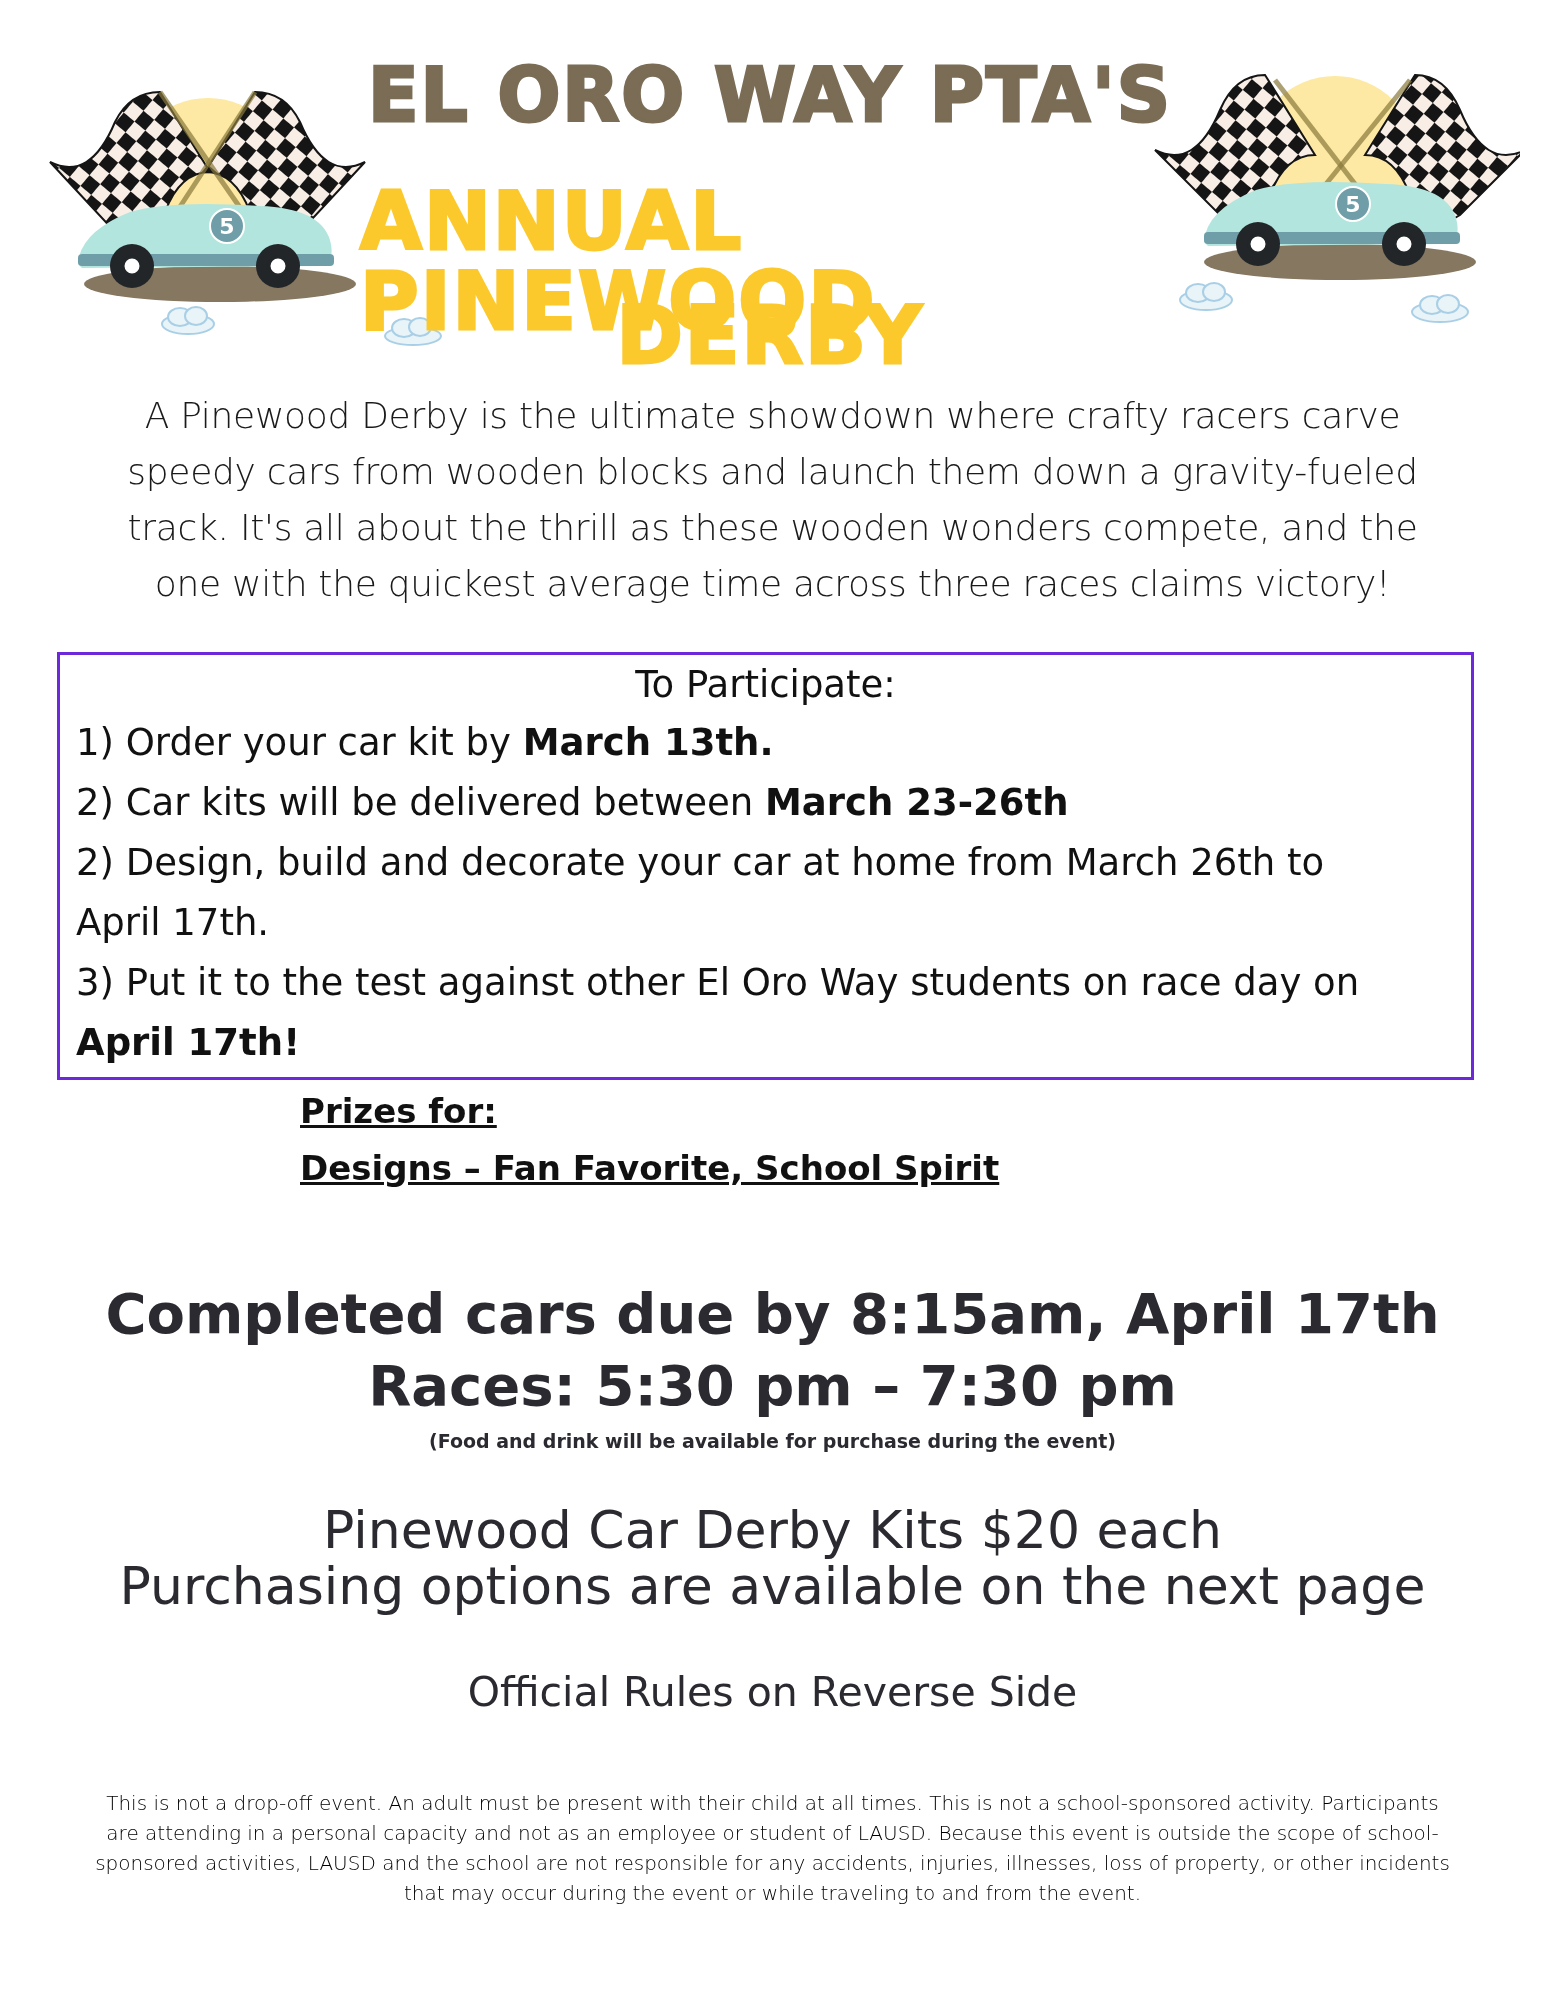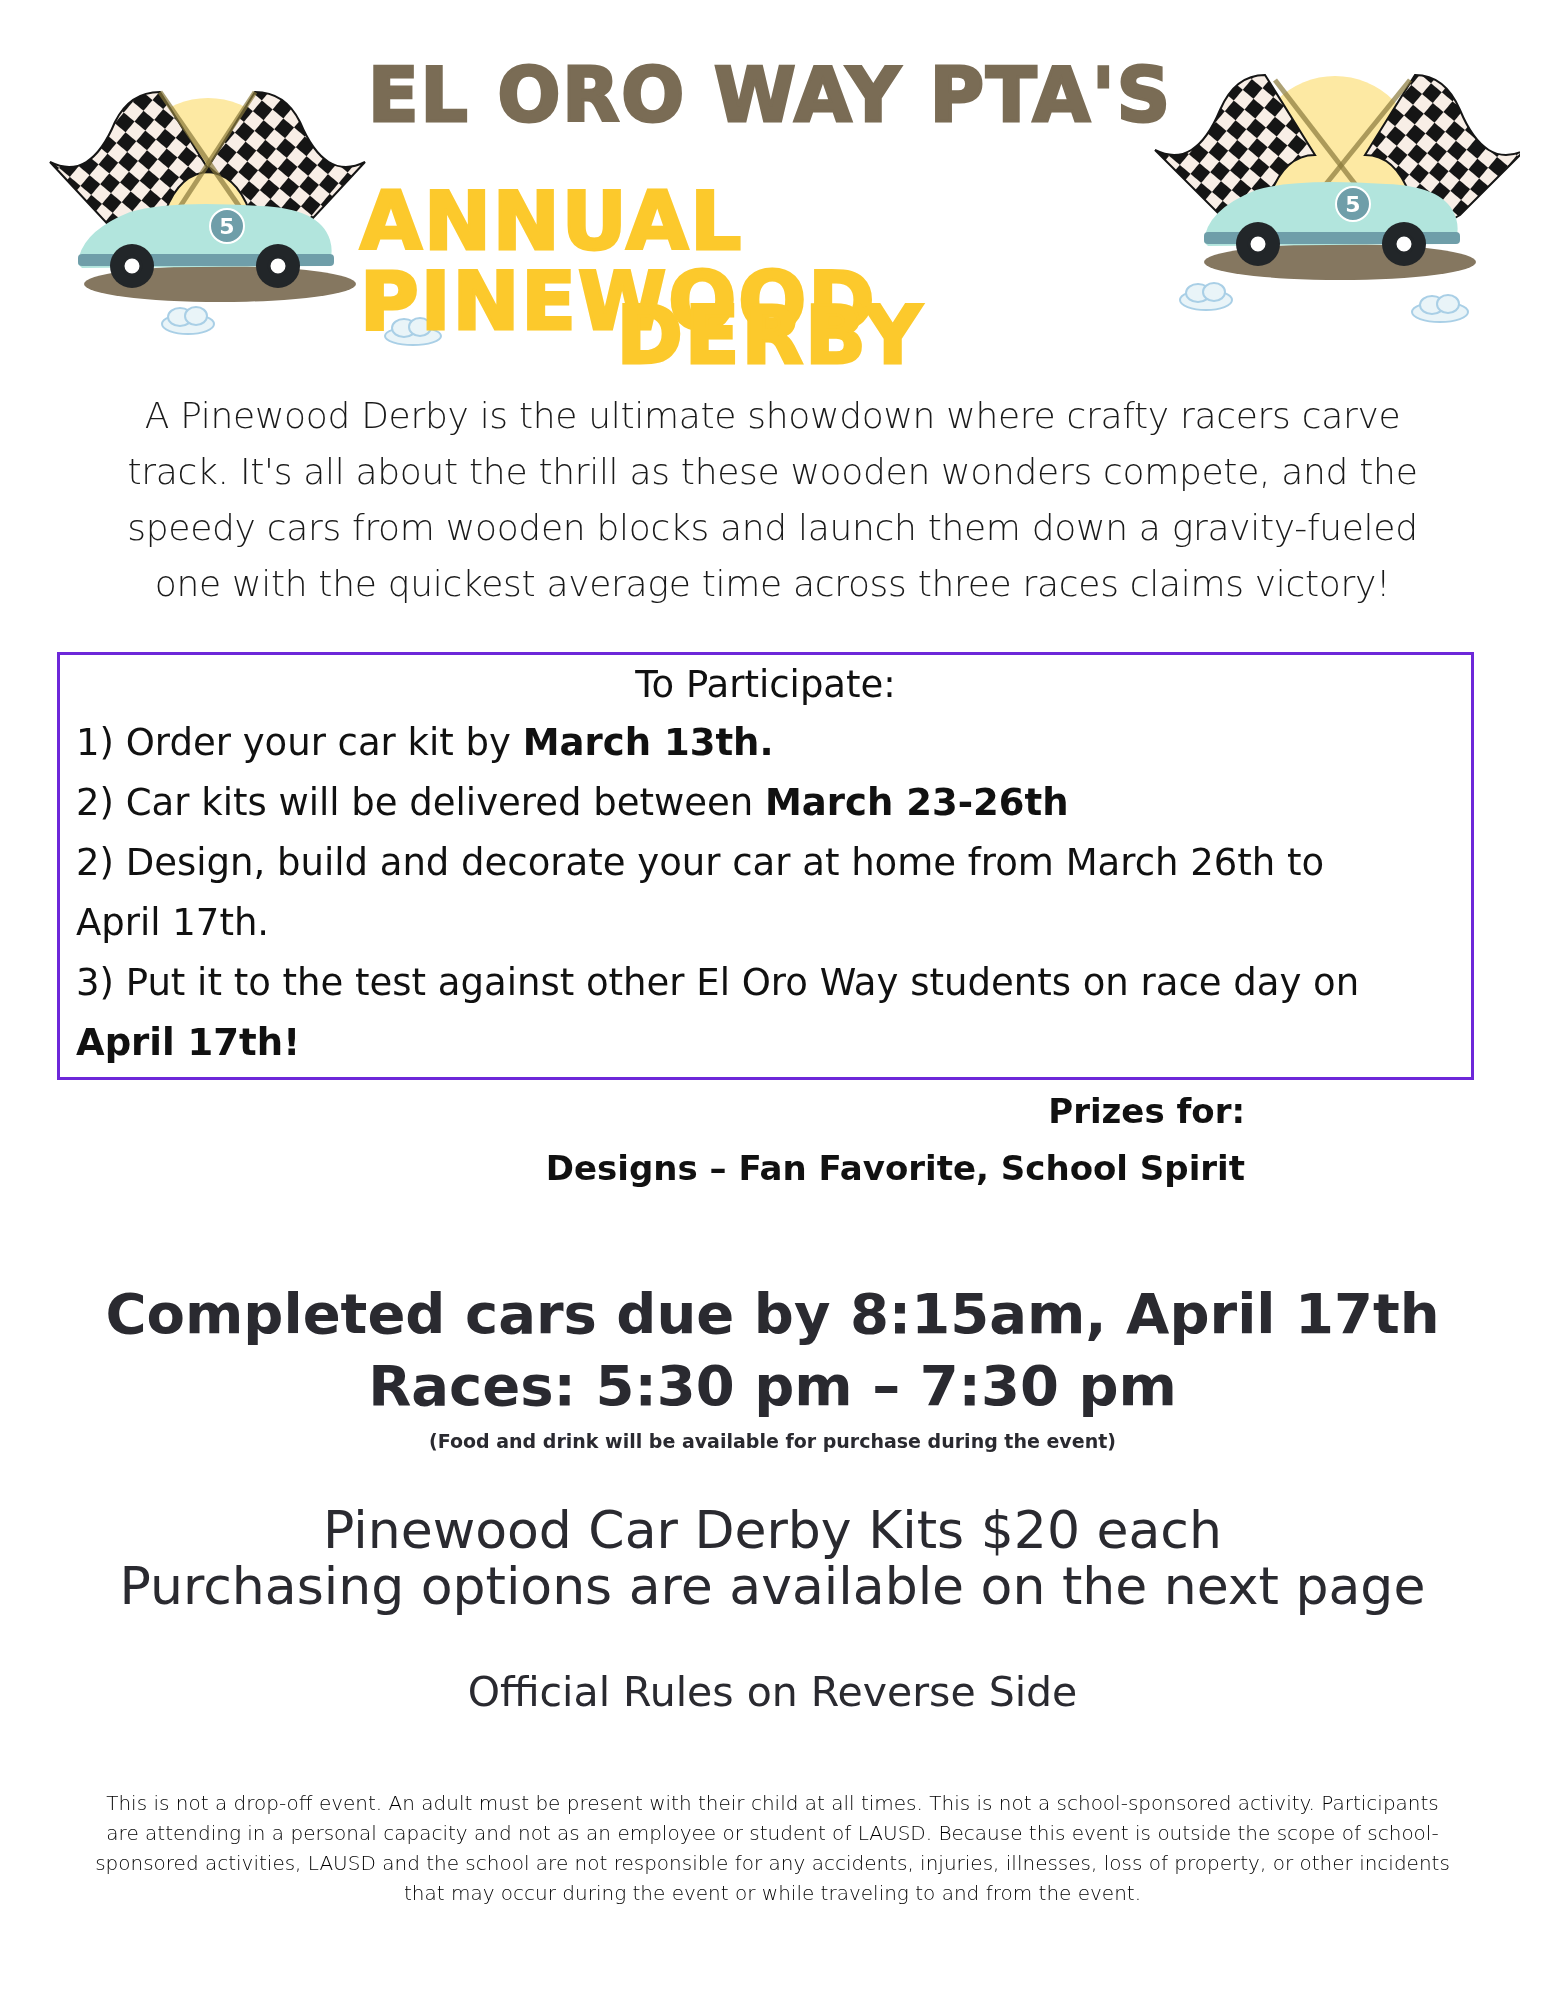--- a/index.html
+++ b/index.html
@@ -10,21 +10,21 @@
   .title2 { top: 182px; left: 360px; width: 820px; font-weight: 900; font-size: 80px; letter-spacing: 2px; color: #fcc92c; line-height: 1; -webkit-text-stroke: 3px #fcc92c; }
   .title3 { top: 296px; left: 360px; width: 820px; text-align: center; font-weight: 900; font-size: 80px; letter-spacing: 2px; color: #fcc92c; line-height: 1; -webkit-text-stroke: 3px #fcc92c; }
 
   .intro { top: 388px; left: 30px; width: 1485px; text-align: center; font-family: "DejaVu Sans", sans-serif; font-weight: 300; font-size: 36px; line-height: 56px; color: #1a1a1a; letter-spacing: -0.3px; }
 
   .box { top: 652px; left: 57px; width: 1417px; height: 428px; border: 3px solid #6d28d9; box-sizing: border-box; padding: 0 16px; }
   .box-title { text-align: center; font-size: 37px; line-height: 56px; margin-top: 2px; color: #111; }
   .box-line { font-size: 37px; line-height: 60px; color: #111; white-space: nowrap; }
   .box-line b { font-weight: 700; }
 
-  .prizes { top: 1083px; left: 300px; width: 945px; text-align: right; color: #111; }
+  .prizes { top: 1083px; left: 300px; width: 945px; text-align: left; color: #111; text-decoration: underline; }
   .prizes .p-title { font-size: 34px; line-height: 56px; font-weight: 600; }
   .prizes .p-line { font-size: 34px; line-height: 58px; font-weight: 600; }
 
   .due { top: 1278px; left: 100px; width: 1345px; text-align: center; color: #2a2a30; }
   .due .big { font-size: 56px; line-height: 72px; font-weight: 600; }
   .due .small { font-size: 19px; line-height: 30px; font-weight: 600; margin-top: 4px; }
 
   .kits { top: 1502px; left: 100px; width: 1345px; text-align: center; color: #2a2a30; font-size: 52px; line-height: 56px; font-weight: 500; }
   .rules { top: 1664px; left: 100px; width: 1345px; text-align: center; color: #2a2a30; font-size: 41px; line-height: 56px; font-weight: 500; }
 
@@ -105,22 +105,22 @@
       <ellipse cx="42" cy="15" rx="11" ry="9"></ellipse>
   </g>
 </svg>
 
 <div class="abs title1">EL ORO WAY PTA'S</div>
 <div class="abs title2">ANNUAL PINEWOOD</div>
 <div class="abs title3">DERBY</div>
 
 <div class="abs intro">
   <div>A Pinewood Derby is the ultimate showdown where crafty racers carve</div>
+  <div>speedy cars from wooden blocks and launch them down a gravity-fueled</div>
   <div>track. It's all about the thrill as these wooden wonders compete, and the</div>
-  <div>speedy cars from wooden blocks and launch them down a gravity-fueled</div>
   <div>one with the quickest average time across three races claims victory!</div>
 </div>
 
 <div class="abs box">
   <div class="box-title">To Participate:</div>
   <div class="box-line"><span>1) Order your car kit by </span><b>March 13th.</b></div>
   <div class="box-line"><span>2) Car kits will be delivered between </span><b>March 23-26th</b></div>
   <div class="box-line"><span>2) Design, build and decorate your car at home from March 26th to</span></div>
   <div class="box-line"><span>April 17th.</span></div>
   <div class="box-line"><span>3) Put it to the test against other El Oro Way students on race day on</span></div>

